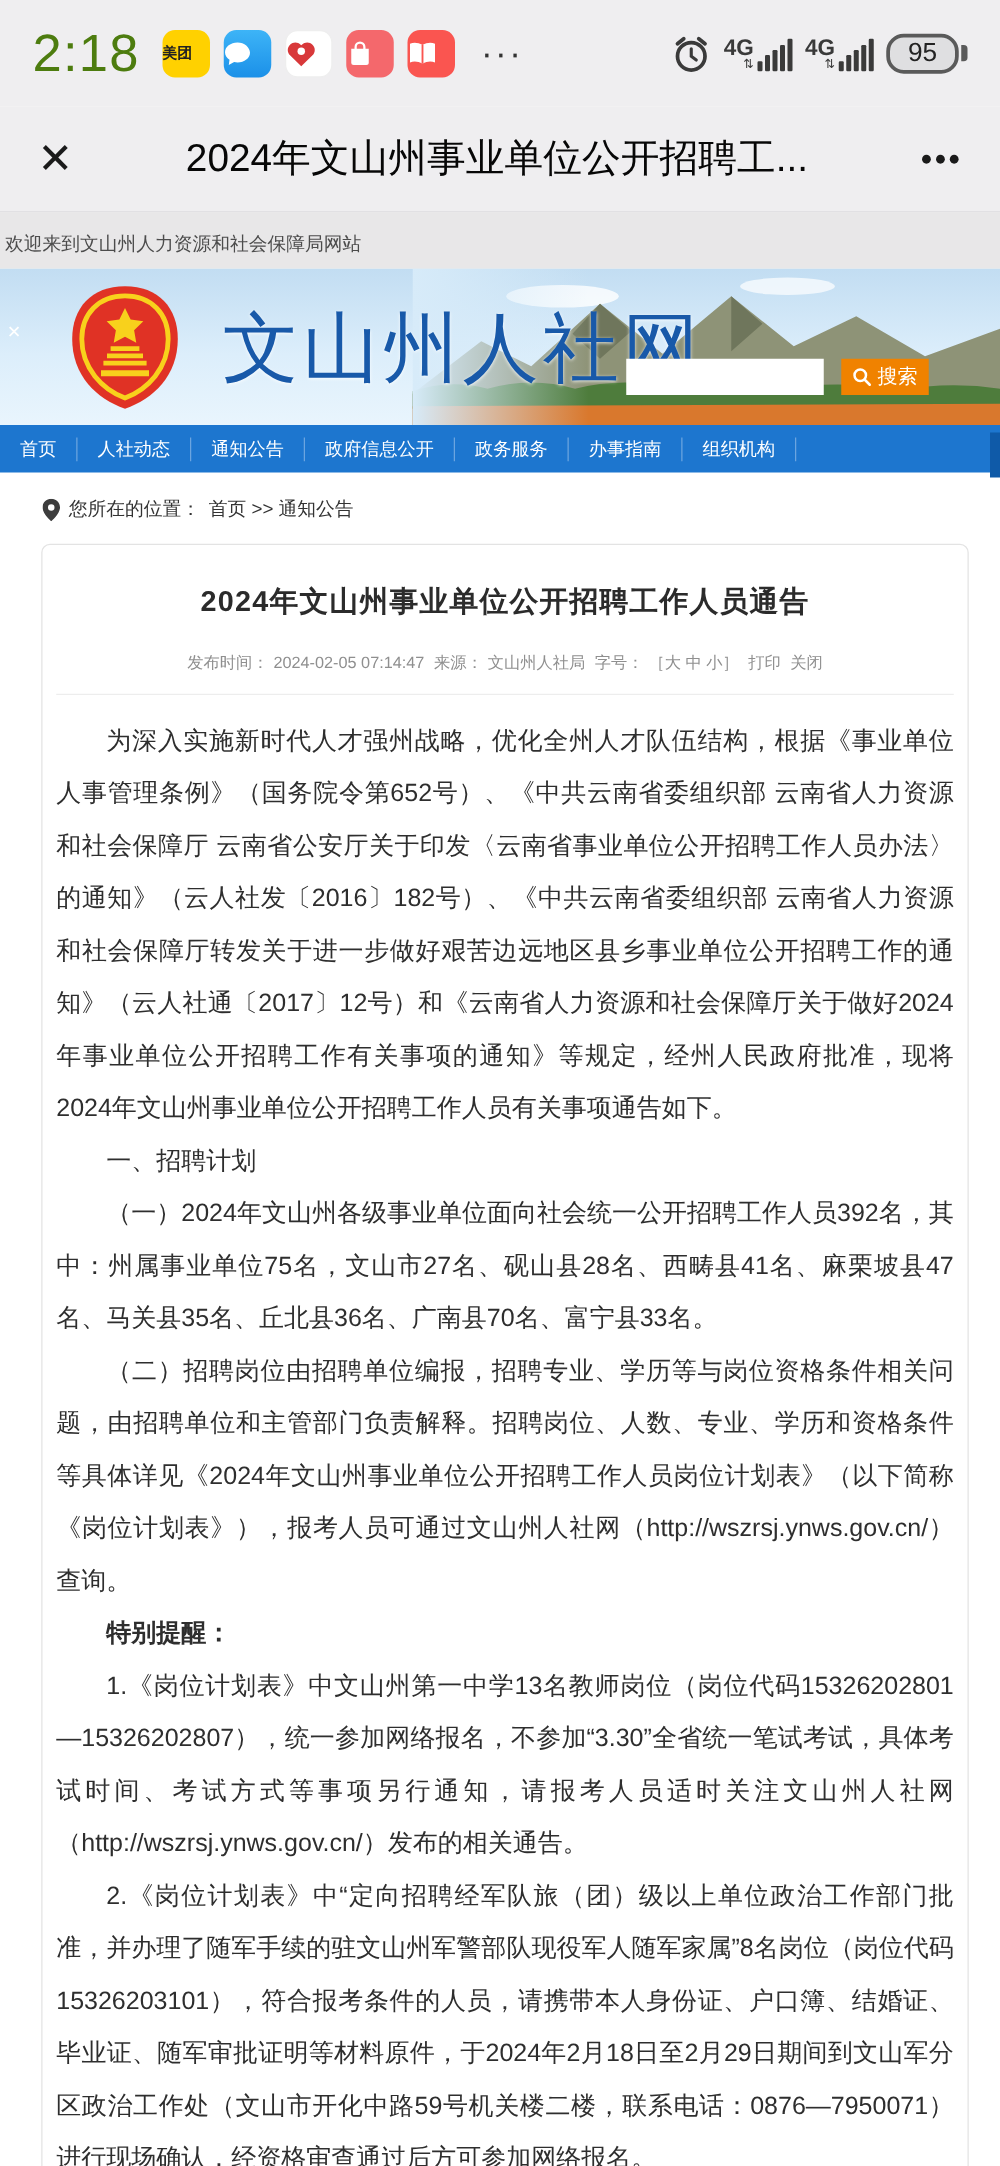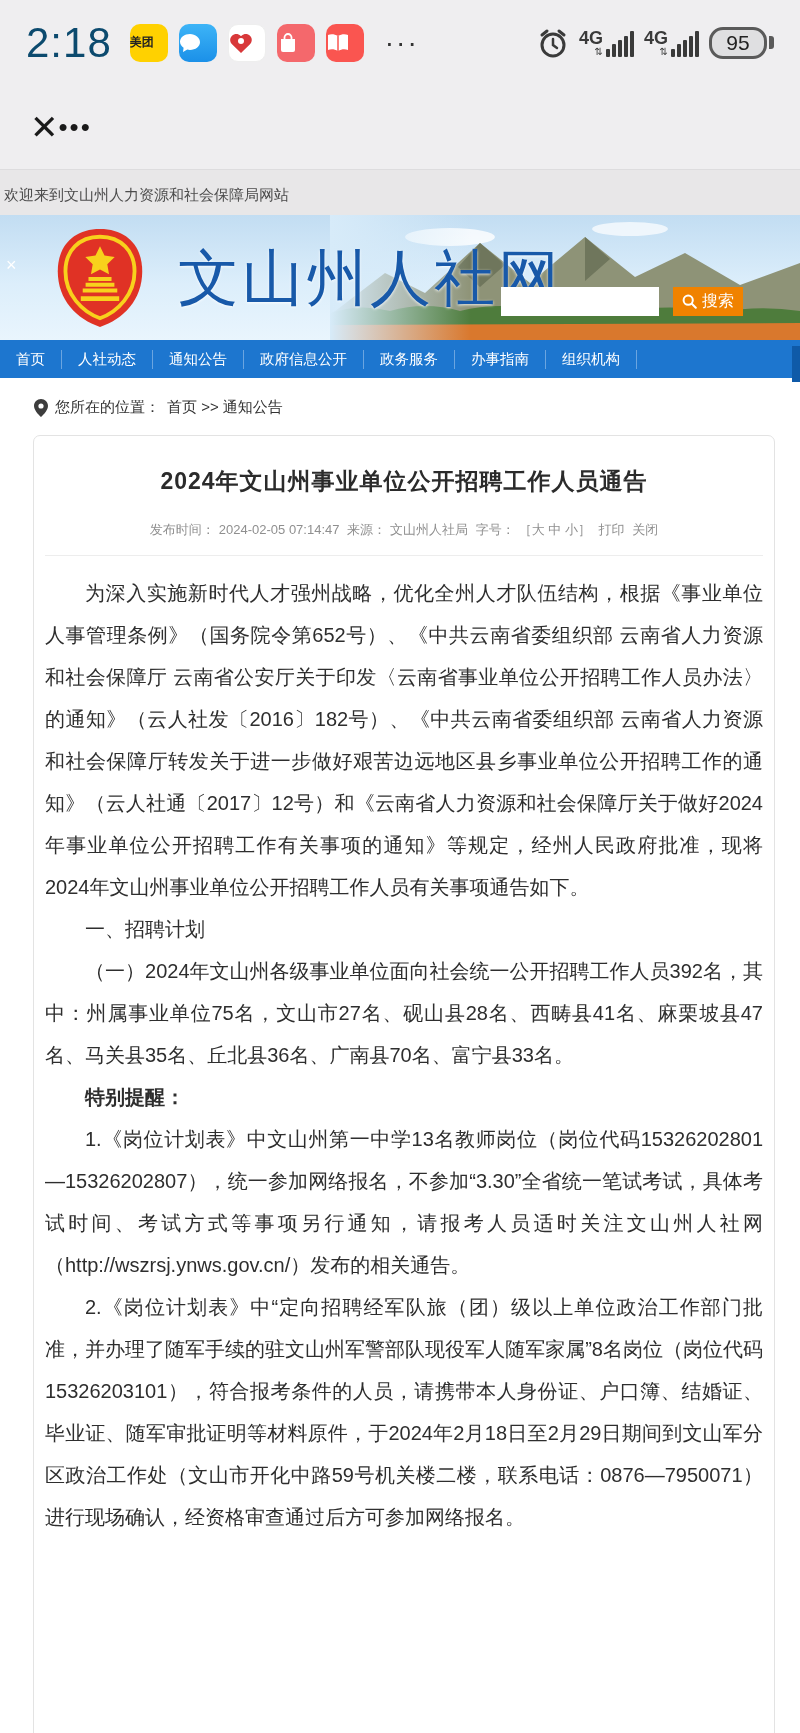--- a/index.html
+++ b/index.html
@@ -8,21 +8,21 @@
     height: 1733px; overflow: hidden; background: #ffffff;
     font-family: "Liberation Sans", "DejaVu Sans", sans-serif;
     position: relative;
   }
 
   
   .status-bar {
     height: 85px; background: #efeef0;
     display: flex; align-items: center; padding: 0 26px;
   }
-  .time { font-size: 42px; color: #0c4a6e; letter-spacing: 1px; margin-right: 18px; }
+  .time { font-size: 42px; color: #4d7c0f; letter-spacing: 1px; margin-right: 18px; }
   .app-icons { display: flex; align-items: center; gap: 11px; }
   .app-icon {
     width: 38px; height: 38px; border-radius: 10px;
     display: flex; align-items: center; justify-content: flex-start; overflow: hidden;
   }
   .app-icon span { font-size: 12px; font-weight: bold; }
   .more-dots { font-size: 28px; color: #333; margin-left: 10px; letter-spacing: 2px; }
   .sb-right { margin-left: auto; display: flex; align-items: center; gap: 10px; }
   .net-group { display: flex; align-items: flex-end; gap: 3px; }
   .net-label { display: flex; flex-direction: column; align-items: flex-end; line-height: 1; }
@@ -195,20 +195,21 @@
       <div class="battery-body">
           <span>95</span>
         </div>
       <div class="battery-cap"></div>
     </div>
   </div>
 </div>
 
 <div class="titlebar">
   <div class="tb-close">✕</div>
+  <div class="tb-title">2024年文山州事业单位公开招聘工...</div>
   <div class="tb-menu">•••</div>
 </div>
 
 <div class="welcome">欢迎来到文山州人力资源和社会保障局网站</div>
 
 <div class="banner">
   <svg class="banner-mountains" viewBox="0 0 470 125" preserveAspectRatio="none">
     <defs>
       <linearGradient id="fadeL" x1="0" y1="0" x2="1" y2="0">
         <stop offset="0" stop-color="#d7ebf9"></stop>
@@ -275,17 +276,18 @@
     <span>发布时间：</span><span>2024-02-05 07:14:47</span>
     <span>来源：</span><span>文山州人社局</span>
     <span>字号：</span><span class="meta-link">［大 中 小］</span>
     <span class="meta-link">打印</span>
     <span class="meta-link">关闭</span>
   </div>
   <div class="article-body">
       <p class="para indent">为深入实施新时代人才强州战略，优化全州人才队伍结构，根据《事业单位人事管理条例》（国务院令第652号）、《中共云南省委组织部 云南省人力资源和社会保障厅 云南省公安厅关于印发〈云南省事业单位公开招聘工作人员办法〉的通知》（云人社发〔2016〕182号）、《中共云南省委组织部 云南省人力资源和社会保障厅转发关于进一步做好艰苦边远地区县乡事业单位公开招聘工作的通知》（云人社通〔2017〕12号）和《云南省人力资源和社会保障厅关于做好2024年事业单位公开招聘工作有关事项的通知》等规定，经州人民政府批准，现将2024年文山州事业单位公开招聘工作人员有关事项通告如下。</p>
       <p class="para indent">一、招聘计划</p>
       <p class="para indent">（一）2024年文山州各级事业单位面向社会统一公开招聘工作人员392名，其中：州属事业单位75名，文山市27名、砚山县28名、西畴县41名、麻栗坡县47名、马关县35名、丘北县36名、广南县70名、富宁县33名。</p>
+      <p class="para indent">（二）招聘岗位由招聘单位编报，招聘专业、学历等与岗位资格条件相关问题，由招聘单位和主管部门负责解释。招聘岗位、人数、专业、学历和资格条件等具体详见《2024年文山州事业单位公开招聘工作人员岗位计划表》（以下简称《岗位计划表》），报考人员可通过文山州人社网（http://wszrsj.ynws.gov.cn/）查询。</p>
       <p class="para indent bold">特别提醒：</p>
       <p class="para indent">1.《岗位计划表》中文山州第一中学13名教师岗位（岗位代码15326202801—15326202807），统一参加网络报名，不参加“3.30”全省统一笔试考试，具体考试时间、考试方式等事项另行通知，请报考人员适时关注文山州人社网（http://wszrsj.ynws.gov.cn/）发布的相关通告。</p>
       <p class="para indent">2.《岗位计划表》中“定向招聘经军队旅（团）级以上单位政治工作部门批准，并办理了随军手续的驻文山州军警部队现役军人随军家属”8名岗位（岗位代码15326203101），符合报考条件的人员，请携带本人身份证、户口簿、结婚证、毕业证、随军审批证明等材料原件，于2024年2月18日至2月29日期间到文山军分区政治工作处（文山市开化中路59号机关楼二楼，联系电话：0876—7950071）进行现场确认，经资格审查通过后方可参加网络报名。</p>
     </div>
 </div>
 
 </body></html>

